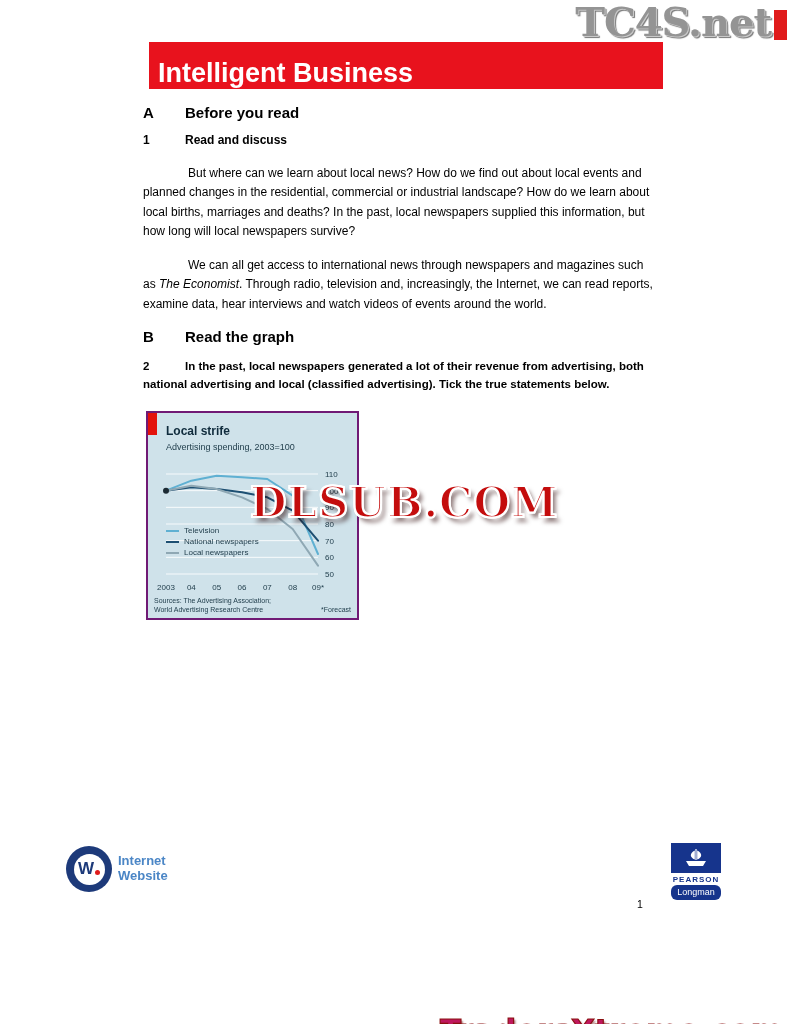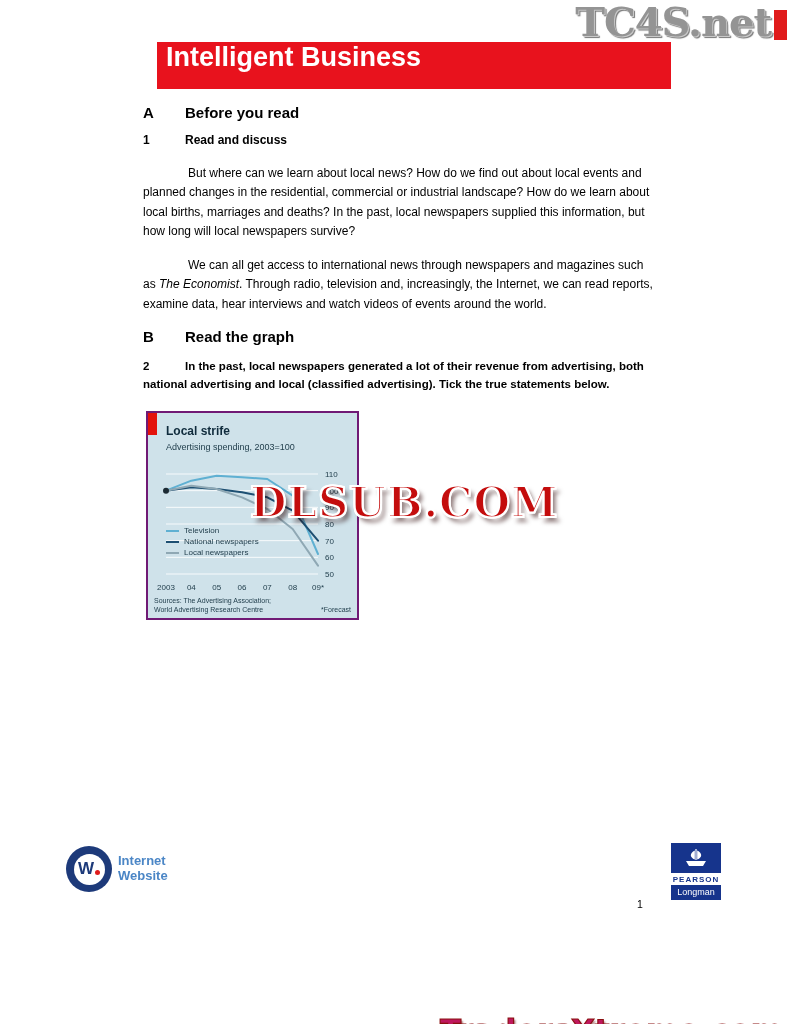--- a/index.html
+++ b/index.html
@@ -13,22 +13,22 @@
   .wm-top-red{width:13px;height:30px;background:#e01b1b;margin-top:12px;margin-left:3px;}
   .wm-dlsub{position:absolute;left:250px;top:478px;font-family:"DejaVu Serif",serif;font-weight:bold;
             font-size:42px;color:#c40d0d;-webkit-text-stroke:2px #ffffff;
             text-shadow:-1px -1px 0 #fff,1px -1px 0 #fff,-1px 1px 0 #fff,1px 1px 0 #fff,4px 5px 4px rgba(40,0,0,.5);
             letter-spacing:1px;z-index:30;}
   .wm-bottom{position:absolute;right:8px;top:1012px;font-family:"DejaVu Sans",sans-serif;font-weight:bold;
              font-size:31px;color:#be185d;-webkit-text-stroke:1.2px #8a0f0f;
              text-shadow:2px 2px 2px rgba(90,0,0,.45);z-index:30;}
 
   
-  .banner{position:absolute;left:157px;top:42px;width:514px;height:47px;background:#e8121d;
-          display:flex;align-items:flex-start;}
+  .banner{position:absolute;left:149px;top:42px;width:514px;height:47px;background:#e8121d;
+          display:flex;align-items:flex-end;}
   .banner-title{color:#fff;font-size:27px;font-weight:bold;padding-left:9px;}
 
   
   .content{position:absolute;left:143px;top:104px;width:514px;}
   .sec-h{font-size:15px;font-weight:bold;margin:0 0 12px;}
   .sec-h .letter{display:inline-block;width:42px;}
   .sub-h{font-size:12px;font-weight:bold;margin:0 0 17px;}
   .sub-h .letter{display:inline-block;width:42px;}
   .body{font-size:12px;line-height:1.62;margin:0 0 14px;text-indent:45px;}
   .item2{font-size:11.5px;font-weight:bold;line-height:1.58;margin:2px 0 0;}
@@ -53,21 +53,21 @@
   
   .companion{position:absolute;left:66px;top:846px;display:flex;align-items:center;}
   .cw-badge{width:46px;height:46px;border-radius:50%;background:#1d3a7a;display:flex;align-items:center;justify-content:center;}
   .cw-inner{width:31px;height:31px;border-radius:50%;background:#fff;display:flex;align-items:center;justify-content:center;
             font-weight:bold;font-size:17px;color:#1d3a7a;}
   .cw-dot{width:5px;height:5px;border-radius:50%;background:#e01b1b;margin-left:1px;margin-top:7px;}
   .cw-text{margin-left:6px;color:#4b86c6;font-weight:bold;font-size:13px;line-height:1.15;}
   .pearson{position:absolute;left:671px;top:843px;width:50px;text-align:center;}
   .pl-ship{width:50px;height:30px;background:#16348c;display:flex;align-items:center;justify-content:center;}
   .pl-name{font-size:8px;font-weight:bold;color:#16348c;letter-spacing:1px;padding:2px 0 1px;}
-  .pl-longman{background:#16348c;color:#fff;font-size:9px;padding:2px 0 3px;}
+  .pl-longman{background:#16348c;color:#fff;font-size:9px;padding:2px 0 3px;border-radius:6px;}
   .footer-line1{position:absolute;left:143px;top:898px;width:514px;text-align:center;font-size:10.5px;}
   .footer-link{color:#0000ee;text-decoration:underline;cursor:pointer;}
   .footer-page{position:absolute;left:637px;top:898px;font-size:10.5px;}
   .footer-line2{position:absolute;left:143px;top:926px;width:514px;text-align:center;font-size:10.5px;}
 </style>
 </head>
 <body>
 
 <div class="page">
 

